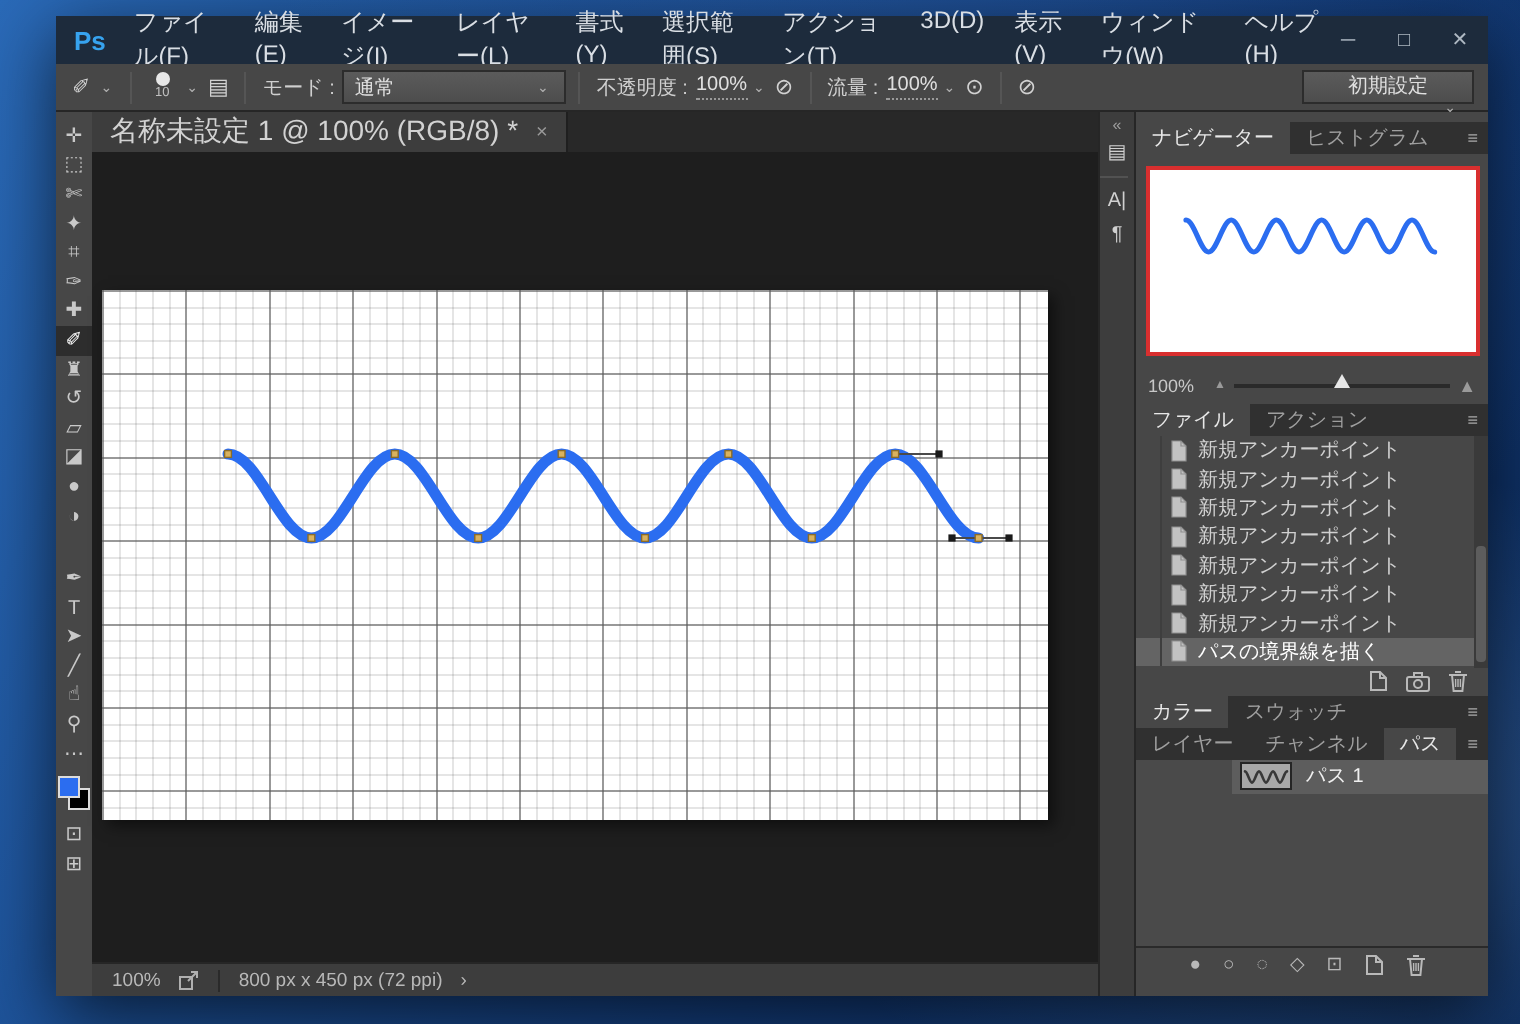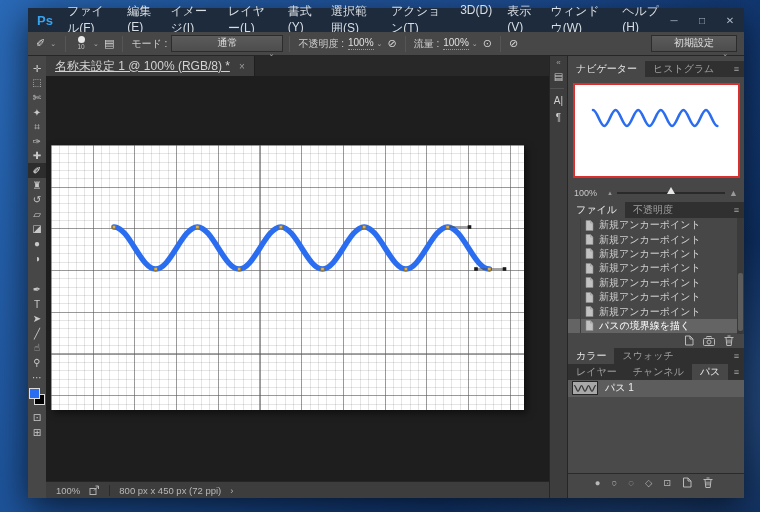--- a/index.html
+++ b/index.html
@@ -32,21 +32,21 @@
   .ob-icon { font-size: 11px; color: #d2d2d2; margin: 0 2px; }
   .caret { font-size: 7px; color: #b0b0b0; margin: 0 3px; }
   .brush-preview { display: flex; flex-direction: column; align-items: center; width: 18px; line-height: 1; }
   .brush-dot { width: 7px; height: 7px; border-radius: 50%; background: #e8e8e8; }
   .brush-size { font-size: 6.5px; color: #c0c0c0; margin-top: 1px; }
   .ob-label { margin: 0 4px 0 2px; }
   .dropdown { height: 17px; background: linear-gradient(#5b5b5b,#4d4d4d); border: 1px solid #2c2c2c;
               display: flex; align-items: center; padding: 0 5px; }
   .dropdown .dd-value { font-size: 10px; color: #e0e0e0; }
   .dropdown .caret { margin-left: auto; }
-  .mode-dd { width: 112px; flex-direction: column; }
+  .mode-dd { width: 112px; }
   .scrubby { border-bottom: 1px dotted #9a9a9a; padding-bottom: 1px; color: #e0e0e0; }
   .preset-dd { width: 86px; margin-left: auto; margin-right: 7px; flex-direction: column; }
   
   .content { flex: 1; display: flex; min-height: 0; }
   
   .toolbar { width: 18px; background: #474747; flex: none; display: flex; flex-direction: column;
              align-items: center; padding-top: 5px; }
   .tool { width: 18px; height: 14.6px; display: flex; align-items: center; justify-content: center;
           font-size: 10px; color: #c9c9c9; flex: none; }
   .tool.selected { background: #2d2d2d; color: #ffffff; }
@@ -54,21 +54,21 @@
   .swatches { position: relative; width: 18px; height: 22px; margin-top: 4px; flex: none; }
   .fg-swatch { position: absolute; left: 1px; top: 0; width: 11px; height: 11px;
                border: 1px solid #dcdcdc; }
   .bg-swatch { position: absolute; left: 6px; top: 6px; width: 11px; height: 11px;
                border: 1px solid #dcdcdc; background: #000; }
   
   .doc-col { flex: 1; display: flex; flex-direction: column; min-width: 0; }
   .tabbar { height: 20px; background: #282828; display: flex; flex: none; }
   .doc-tab { background: #3d3d3d; display: flex; align-items: center; padding: 0 9px; gap: 9px;
              border-right: 1px solid #1f1f1f; }
-  .doc-tab-title { font-size: 12px; color: #d2d2d2; white-space: nowrap; text-decoration: underline; }
+  .doc-tab-title { font-size: 14px; color: #d2d2d2; white-space: nowrap; }
   .doc-tab-close { font-size: 10px; color: #9a9a9a; }
   .canvas-area { flex: 1; background: #1e1e1e; position: relative; min-height: 0; }
   .canvas {
     position: absolute; left: 5px; top: 69px; width: 473px; height: 265px;
     background-color: #ffffff;
     background-image:
       repeating-linear-gradient(to right,  rgba(90,90,90,.55) 0 1px, transparent 1px 41.7px),
       repeating-linear-gradient(to bottom, rgba(90,90,90,.55) 0 1px, transparent 1px 41.7px),
       repeating-linear-gradient(to right,  rgba(0,0,0,.10) 0 1px, transparent 1px 8.34px),
       repeating-linear-gradient(to bottom, rgba(0,0,0,.10) 0 1px, transparent 1px 8.34px);
@@ -115,21 +115,21 @@
   .hist-scroll { position: absolute; right: 0; top: 0; width: 7px; height: 100%; background: #3a3a3a; }
   .hist-scroll-thumb { position: absolute; left: 1px; right: 1px; top: 48%; height: 50%;
                        background: #5d5d5d; border-radius: 2px; }
   .hist-footer { top: 277.5px; height: 14px; display: flex; align-items: center; justify-content: flex-end;
                  gap: 9px; padding-right: 10px; }
   .panel-icon { color: #b9b9b9; font-size: 10px; display: flex; align-items: center; }
   .color-tabs { top: 292px; }
   .layer-tabs { top: 307.5px; }
   .paths-body { top: 323.5px; height: 93.5px; background: #4a4a4a; }
   .path-row { height: 17px; background: #5d5d5d; display: flex; align-items: center; padding-left: 4px;
-              gap: 7px; color: #f0f0f0; }
+              gap: 7px; color: #f0f0f0; margin-left: 48px; }
   .path-thumb { width: 26px; height: 14px; background: #a8a8a8; border: 1px solid #252525;
                 display: flex; align-items: center; justify-content: center; }
   .panel-footer { top: 417px; height: 17px; background: #474747; border-top: 1px solid #2a2a2a;
                   display: flex; align-items: center; justify-content: center; gap: 11px;
                   padding-right: 4px; }
   .panel-footer .panel-icon { font-size: 9.5px; }
 </style>
 </head>
 <body>
 
@@ -308,21 +308,21 @@
         <div class="zoom-track">
           <div class="zoom-thumb"></div>
         </div>
         <span class="mountain-lg">▲</span>
       </div>
 
       <div class="rp tabstrip hist-tabs">
         <div style="display:flex">
 
         <div class="tab active">ファイル</div>
-            <div class="tab">不透明度</div>
+            <div class="tab">アクション</div>
           </div>
         <span class="burger">≡</span>
       </div>
 
       <div class="rp hist-list">
         <div>
 
             <div class="hist-row">
               <div class="hist-cell"></div>
               <span class="hist-icon">

